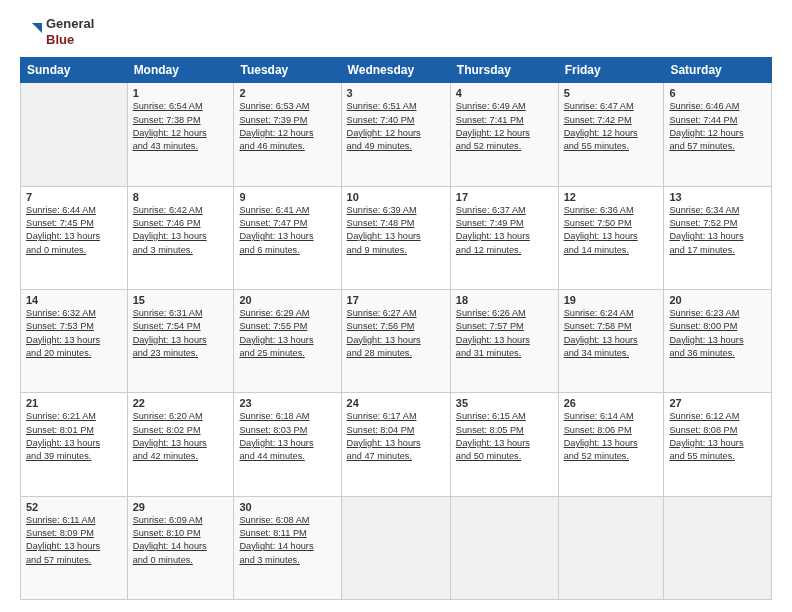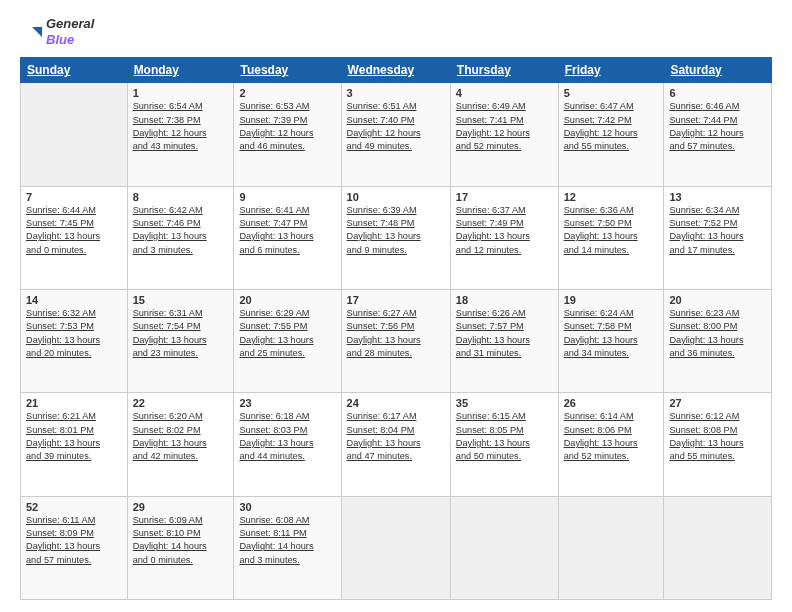--- a/index.html
+++ b/index.html
@@ -47,21 +47,20 @@
       flex: 1;
     }
     .calendar-table thead tr th {
       background-color: #1a5fa8;
       color: #fff;
       font-size: 12px;
       font-weight: bold;
       padding: 5px 6px;
       text-align: left;
       border: 1px solid #1a5fa8;
-      text-decoration: underline;
     }
     .calendar-table tbody tr td {
       vertical-align: top;
       border: 1px solid #ccc;
       padding: 4px 5px;
       font-size: 9.5px;
       color: #333;
       width: 113px;
       background: #fff;
     }
@@ -83,27 +82,27 @@
       color: #333;
       text-decoration: underline;
     }
   </style>
 </head>
 <body>
 
 <div class="page">
   <div class="header">
     <div class="logo">
-    <div style="display:flex;align-items:flex-end;gap:4px;font-style:italic;">
+    <div style="display:flex;align-items:center;gap:4px;">
       <svg width="22" height="22" viewBox="0 0 22 22" xmlns="http://www.w3.org/2000/svg">
         <polygon points="12,2 22,2 22,12" fill="#1a5fa8"></polygon>
       </svg>
       <div style="display:flex;flex-direction:column;">
         <span style="font-size:13px;font-weight:bold;color:#333;line-height:1.2;">General</span>
-        <span style="font-size:13px;font-weight:bold;color:#8b5cf6;line-height:1.2;">Blue</span>
+        <span style="font-size:13px;font-weight:bold;color:#7f1d1d;line-height:1.2;">Blue</span>
       </div>
     </div>
   </div>
     <div class="title-block">
       <div class="month-title"></div>
       <div class="location"></div>
     </div>
   </div>
 
   <table class="calendar-table">

